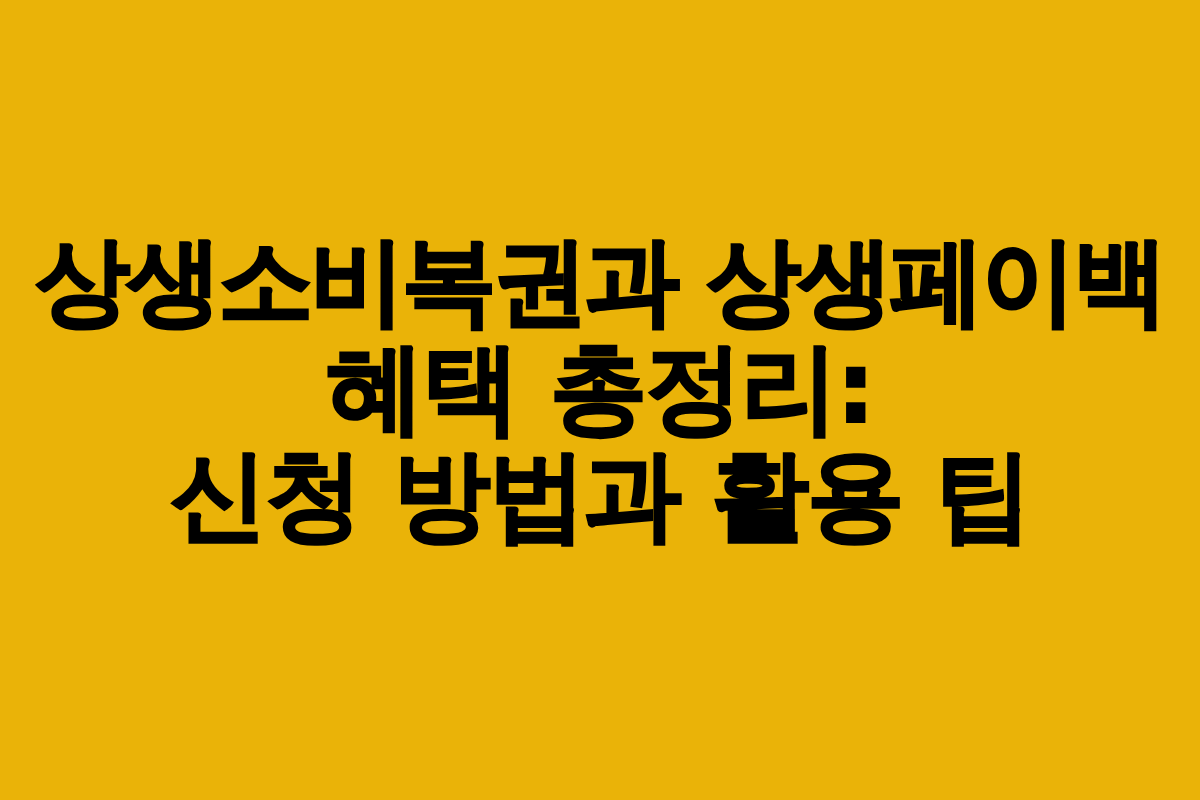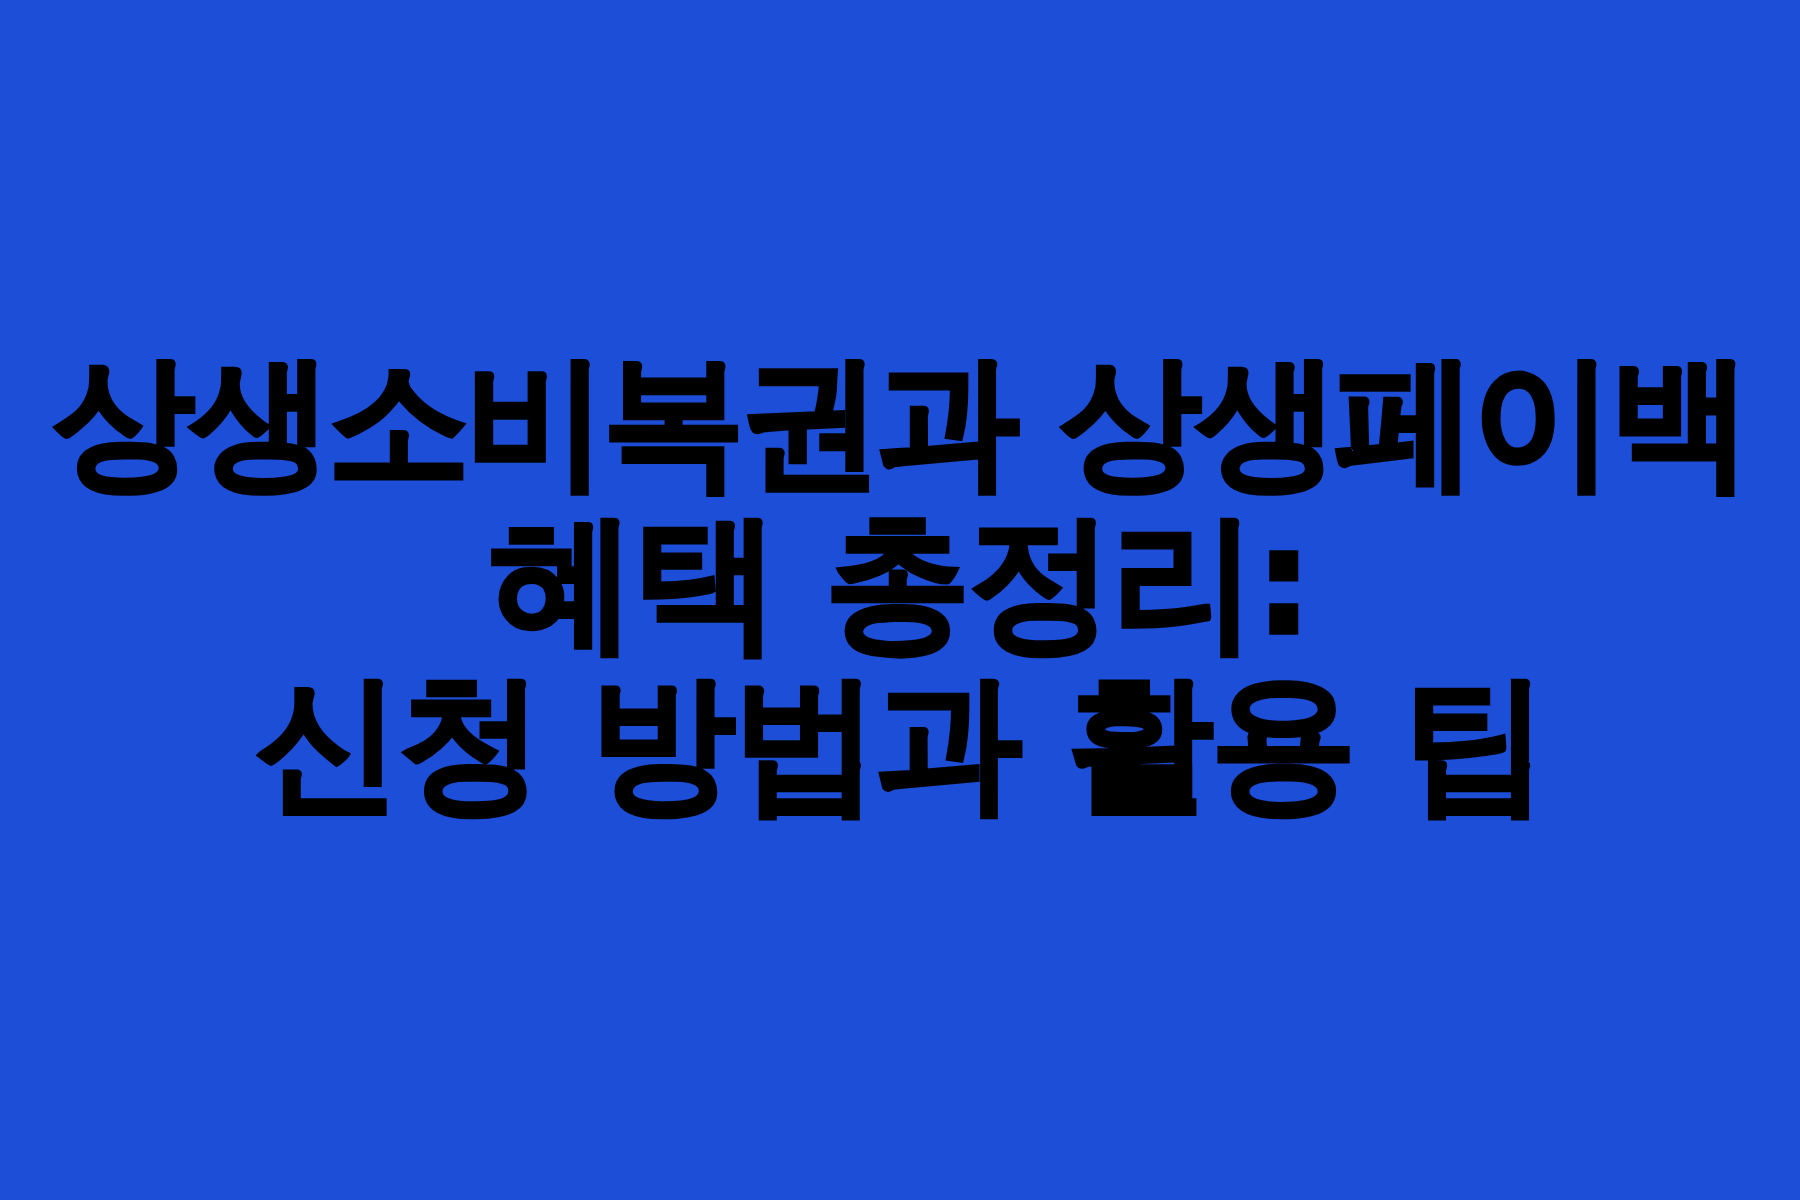--- a/index.html
+++ b/index.html
@@ -72,21 +72,21 @@
   }
 
   .headline-line.line-3 {
     font-size: 99px;
     letter-spacing: -2px;
   }
 </style>
 </head>
 <body style="background-color: rgb(0, 180, 247);">
 
-<div id="thumbnail-card" style="background-color: #1d4ed8;">
+<div id="thumbnail-card" style="background-color: #eab308;">
 
   <div id="headline-block">
 
     <span class="headline-line line-1" style="color: rgb(0, 0, 0); -webkit-text-stroke-color: rgb(0, 0, 0);">상생소비복권과 상생페이백</span>
 
     <span class="headline-line line-2" style="color: rgb(0, 0, 0); -webkit-text-stroke-color: rgb(0, 0, 0);">혜택 총정리:</span>
 
     <span class="headline-line line-3" style="color: rgb(0, 0, 0); -webkit-text-stroke-color: rgb(0, 0, 0);">신청 방법과 활용 팁</span>
 
   </div>

